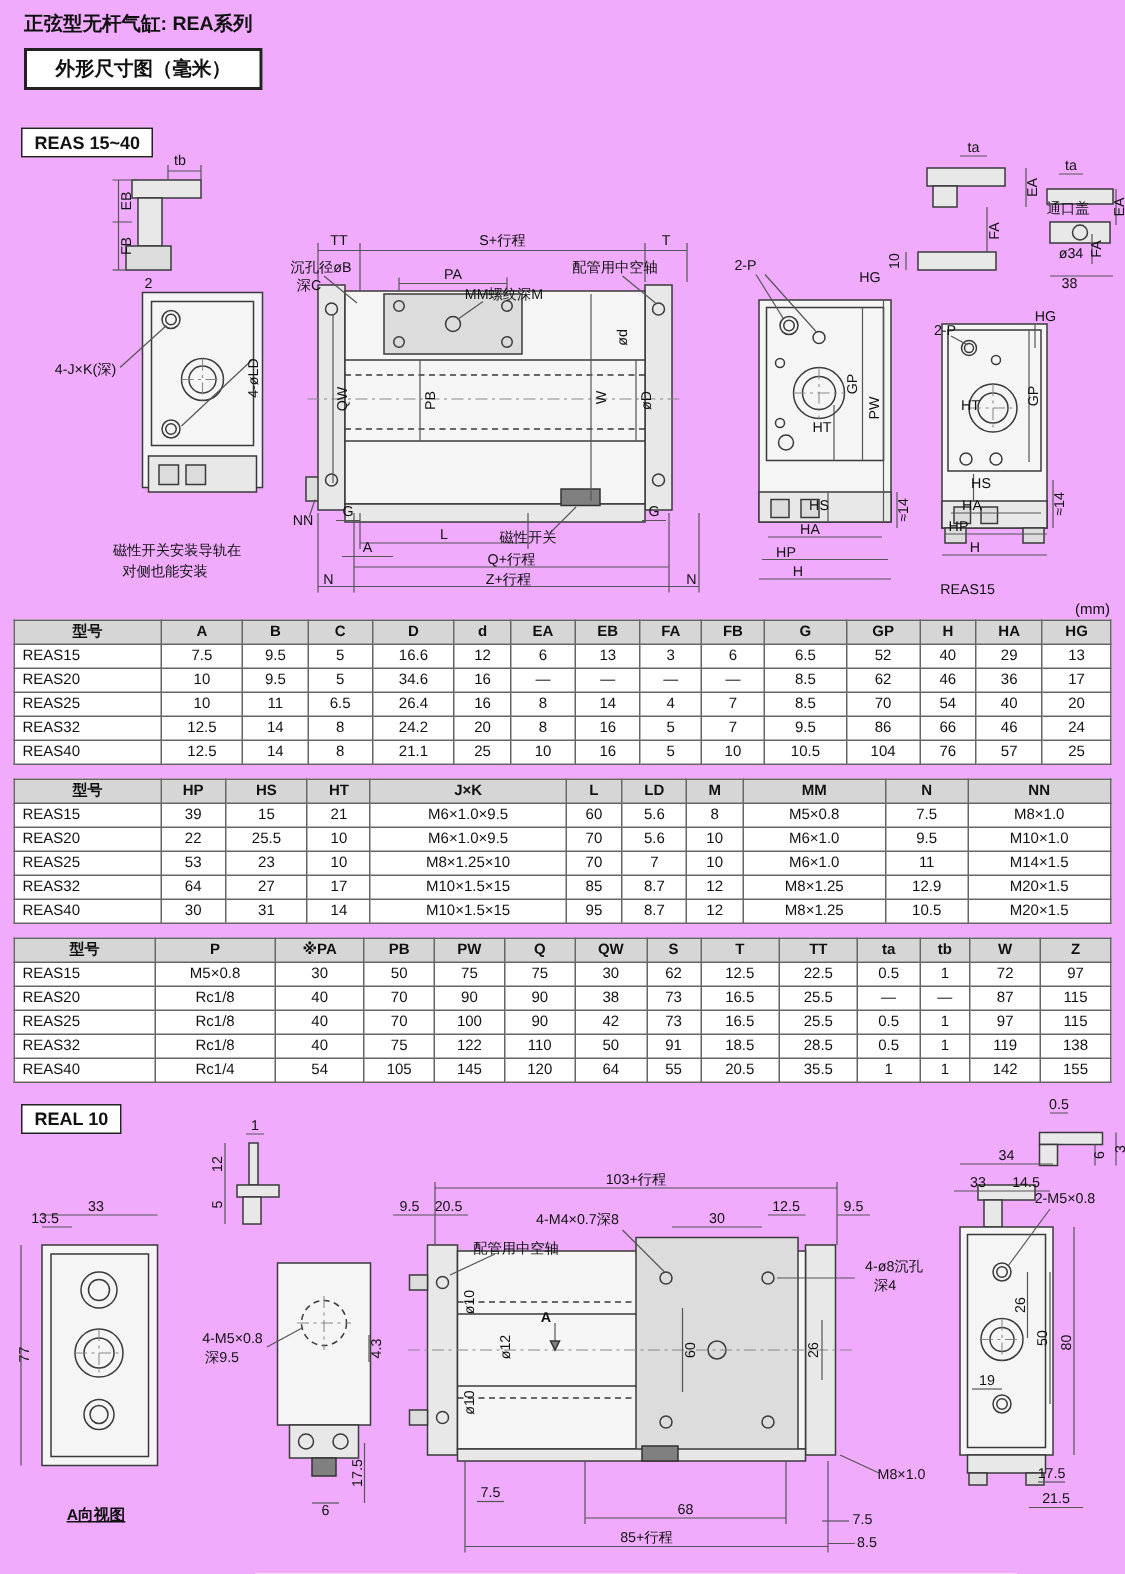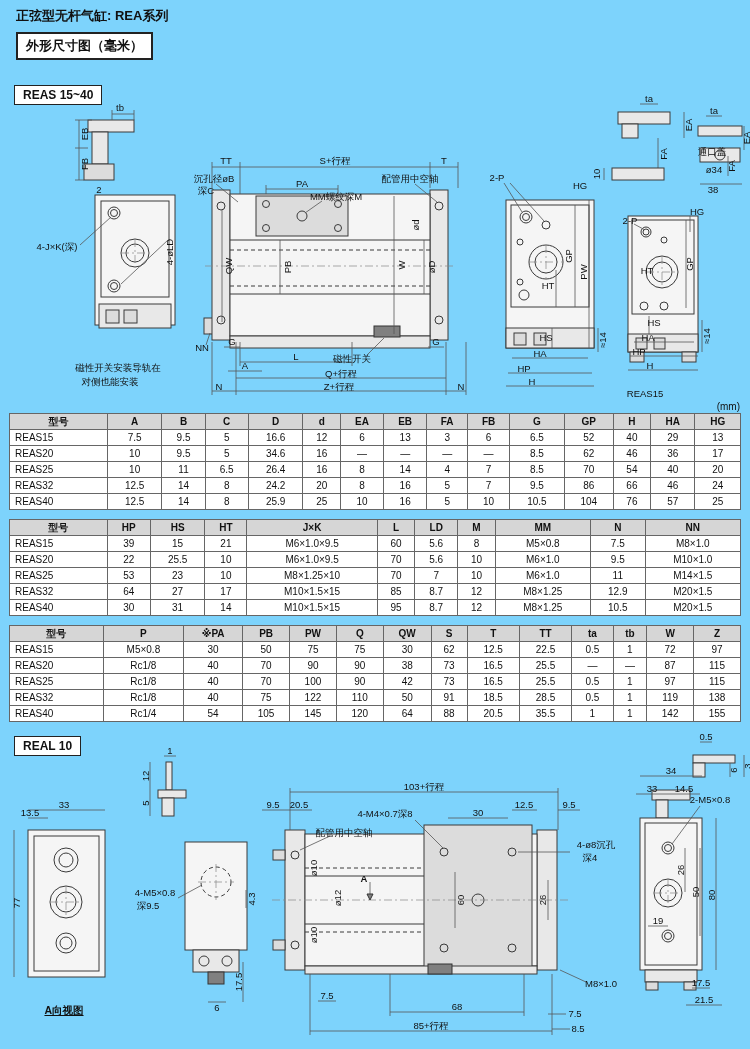--- a/index.html
+++ b/index.html
@@ -1,19 +1,19 @@
 <!DOCTYPE html>
 <html><head>
 <meta charset="utf-8">
 <style>
   html,body{margin:0;padding:0;background:#fff;}
-  .page{position:relative;width:750px;height:1049px;background:#7dd3fc;overflow:hidden;
+  .page{position:relative;width:750px;height:1049px;background:#f0abfc;overflow:hidden;
         font-family:"Liberation Sans","DejaVu Sans",sans-serif;color:#111;}
   .title{position:absolute;left:16px;top:7px;font-size:13px;font-weight:bold;}
-  .box{position:absolute;border:2px solid #222;background:#fff;padding:3px 8px;
+  .box{position:absolute;border:2px solid #222;background:#fff;padding:3px 19px;
        font-size:13px;font-weight:bold;white-space:nowrap;}
   .subtitle-box{left:16px;top:32px;}
   .section-box{border-width:1.5px;font-size:12px;padding:2px 8px;}
   #reas-box{left:14px;top:85px;}
   #real-box{left:14px;top:736px;}
   .mm-note{position:absolute;left:660px;top:401px;width:80px;text-align:right;font-size:10px;}
   .pa-note{position:absolute;left:450px;top:723px;width:290px;text-align:right;font-size:10px;}
   svg{position:absolute;left:0;}
   #svg-reas{top:90px;}
   #svg-real{top:730px;}
@@ -283,21 +283,21 @@
           <td>86</td>
           <td>66</td>
           <td>46</td>
           <td>24</td>
         </tr>
         <tr>
           <td class="model">REAS40</td>
           <td>12.5</td>
           <td>14</td>
           <td>8</td>
-          <td>25.9</td>
+          <td>21.1</td>
           <td>25</td>
           <td>10</td>
           <td>16</td>
           <td>5</td>
           <td>10</td>
           <td>10.5</td>
           <td>104</td>
           <td>76</td>
           <td>57</td>
           <td>25</td>
@@ -473,21 +473,21 @@
           <td>138</td>
         </tr>
         <tr>
           <td class="model">REAS40</td>
           <td>Rc1/4</td>
           <td>54</td>
           <td>105</td>
           <td>145</td>
           <td>120</td>
           <td>64</td>
-          <td>88</td>
+          <td>55</td>
           <td>20.5</td>
           <td>35.5</td>
           <td>1</td>
           <td>1</td>
           <td>142</td>
           <td>155</td>
         </tr>
       </tbody>
     </table>
 
@@ -646,21 +646,21 @@
       <span class="dl" style="left: 540px; top: 354px;">HA</span>
       <span class="dl" style="left: 524px; top: 369px;">HP</span>
       <span class="dl" style="left: 532px; top: 382px;">H</span>
       <span class="dl v" style="left: 603px; top: 340px;">≈14</span>
       <span class="dl" style="left: 645px; top: 394px;">REAS15</span>
       <span class="dl" style="left: 649px; top: 99px;">ta</span>
       <span class="dl v" style="left: 689px; top: 125px;">EA</span>
       <span class="dl v" style="left: 664px; top: 154px;">FA</span>
       <span class="dl v" style="left: 597px; top: 174px;">10</span>
       <span class="dl" style="left: 714px; top: 111px;">ta</span>
-      <span class="dl" style="left: 712px; top: 152px;">通口盖</span>
+      <span class="dl" style="left: 712px; top: 140px;">通口盖</span>
       <span class="dl" style="left: 714px; top: 170px;">ø34</span>
       <span class="dl" style="left: 713px; top: 190px;">38</span>
       <span class="dl v" style="left: 747px; top: 138px;">EA</span>
       <span class="dl v" style="left: 732px; top: 166px;">FA</span>
       <span class="dl" style="left: 630px; top: 221px;">2-P</span>
       <span class="dl" style="left: 697px; top: 212px;">HG</span>
       <span class="dl v" style="left: 690px; top: 264px;">GP</span>
       <span class="dl" style="left: 647px; top: 271px;">HT</span>
       <span class="dl" style="left: 654px; top: 323px;">HS</span>
       <span class="dl" style="left: 648px; top: 338px;">HA</span>

